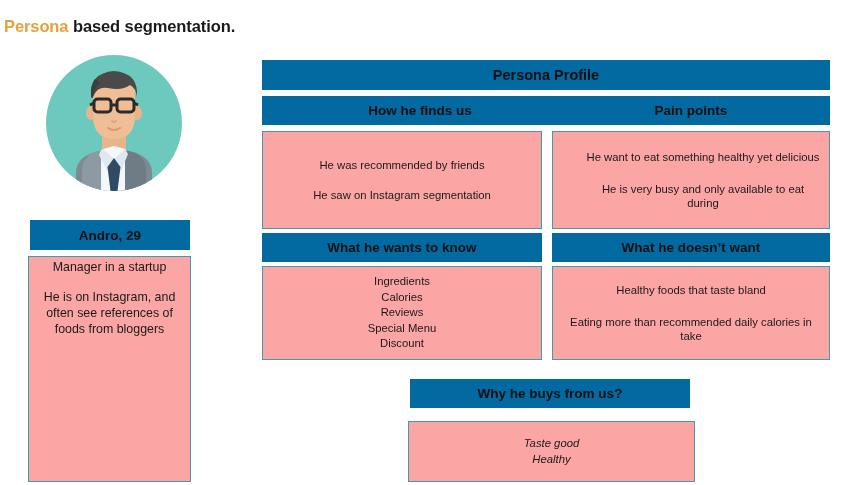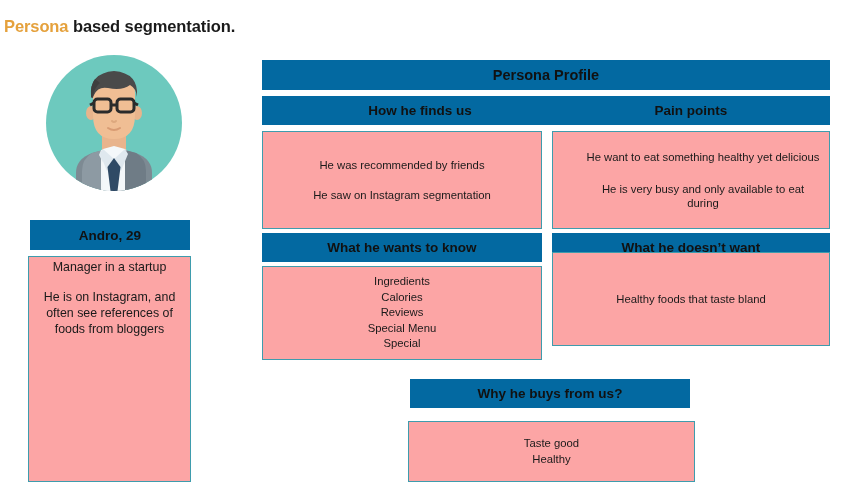--- a/index.html
+++ b/index.html
@@ -151,40 +151,40 @@
   }
   #wants-box {
     left: 262px;
     top: 266px;
     width: 280px;
     height: 94px;
   }
   #wants-box .line { margin: 0; line-height: 1.38; }
   #doesnt-box {
     left: 552px;
-    top: 252px;
+    top: 266px;
     width: 278px;
     height: 94px;
   }
   #doesnt-box .line { margin: 9px 0; }
 
   #why-header {
     left: 410px;
     top: 379px;
     width: 280px;
     height: 29px;
     font-size: 13.5px;
   }
   #why-box {
     left: 408px;
     top: 421px;
     width: 287px;
     height: 61px;
   }
-  #why-box .line { margin: 0; line-height: 1.4; }
+  #why-box .line { margin: 0; line-height: 1.4; font-style: italic; }
 </style>
 </head>
 <body>
 
 <div id="page-title">
   <span class="accent">Persona</span><span class="rest"> based segmentation.</span>
 </div>
 
 <div id="avatar-wrap">
   <div id="avatar-circle">
@@ -268,25 +268,26 @@
 </div>
 <div class="orange-bar" id="doesnt-header">
   <span>What he doesn’t want</span>
 </div>
 
 <div class="teal-box" id="wants-box">
   <div class="line">Ingredients</div>
   <div class="line">Calories</div>
   <div class="line">Reviews</div>
   <div class="line">Special Menu</div>
-  <div class="line">Special</div>
+  <div class="line">Discount</div>
 </div>
 
 <div class="teal-box" id="doesnt-box">
   <div class="line">Healthy foods that taste bland</div>
+  <div class="line">Eating more than recommended daily calories in take</div>
 </div>
 
 <div class="orange-bar" id="why-header">
   <span>Why he buys from us?</span>
 </div>
 <div class="teal-box" id="why-box">
   <div class="line">Taste good</div>
   <div class="line">Healthy</div>
 </div>
 

